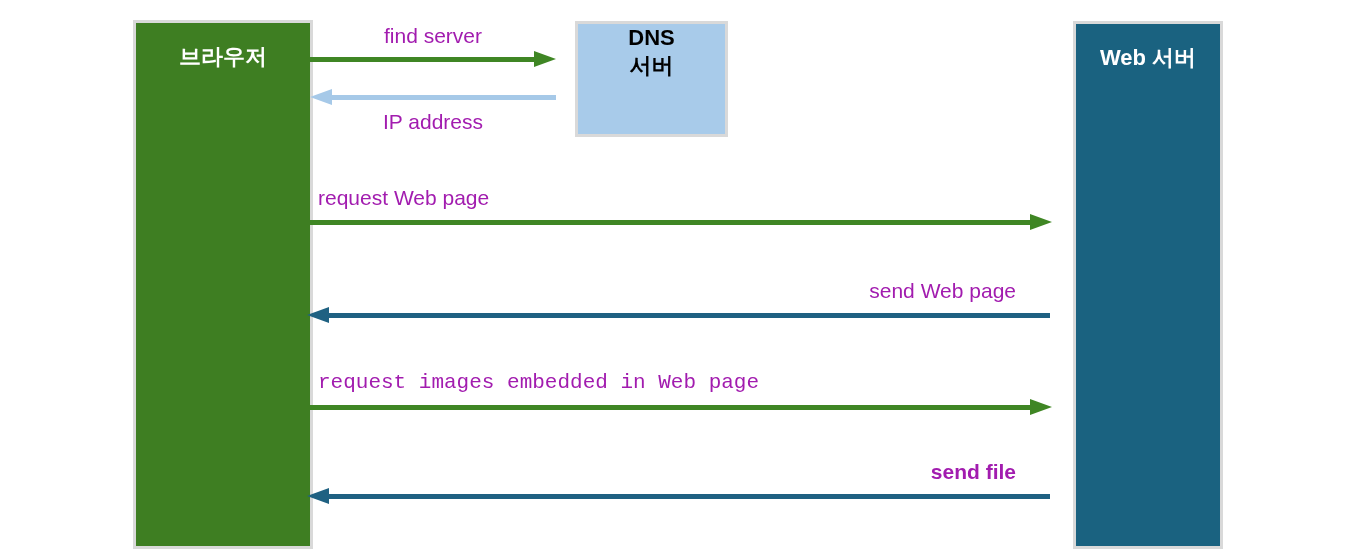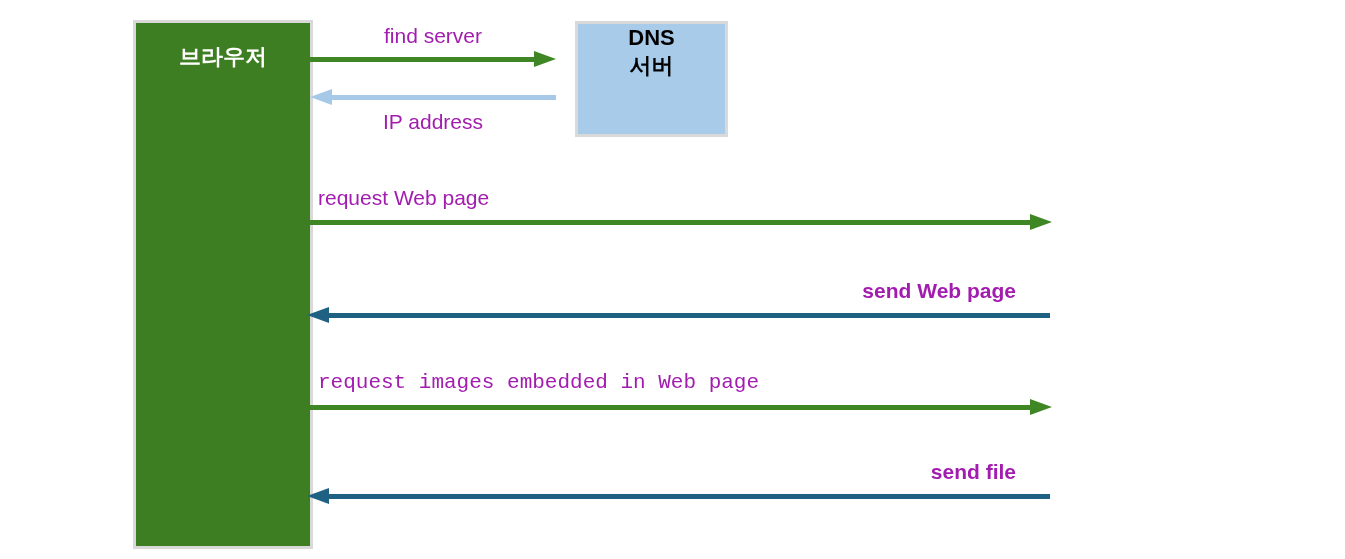--- a/index.html
+++ b/index.html
@@ -91,38 +91,41 @@
   
   .msg-label {
     position: absolute;
     font-size: 21px;
     color: #a21caf;
     white-space: nowrap;
   }
   .l1 { left: 310px; width: 246px; top: 24px;  text-align: center; }
   .l2 { left: 310px; width: 246px; top: 110px; text-align: center; }
   .l3 { left: 318px; top: 186px; }
-  .l4 { left: 700px; width: 316px; top: 279px; text-align: right; font-weight: bold; }
+  .l4 { left: 700px; width: 316px; top: 279px; text-align: right; }
   .l5 { left: 318px; top: 371px; font-family: Liberation Mono, monospace; }
   .l6 { left: 700px; width: 316px; top: 460px; text-align: right; font-weight: bold; }
 </style>
 </head>
 <body>
 
 <div class="canvas">
 
   <div class="node node-browser">
     <span>브라우저</span>
   </div>
 
   <div class="node node-dns">
     <div>DNS</div>
     <div>서버</div>
   </div>
 
+  <div class="node node-web">
+    <span>Web 서버</span>
+  </div>
 
   <div class="msg-label l1">find server</div>
   <div class="arrow-line green a1-line"></div>
   <div class="arrow-head head-right-green a1-head"></div>
 
   <div class="arrow-line lblue a2-line"></div>
   <div class="arrow-head head-left-lblue a2-head"></div>
   <div class="msg-label l2">IP address</div>
 
   <div class="msg-label l3">request Web page</div>

